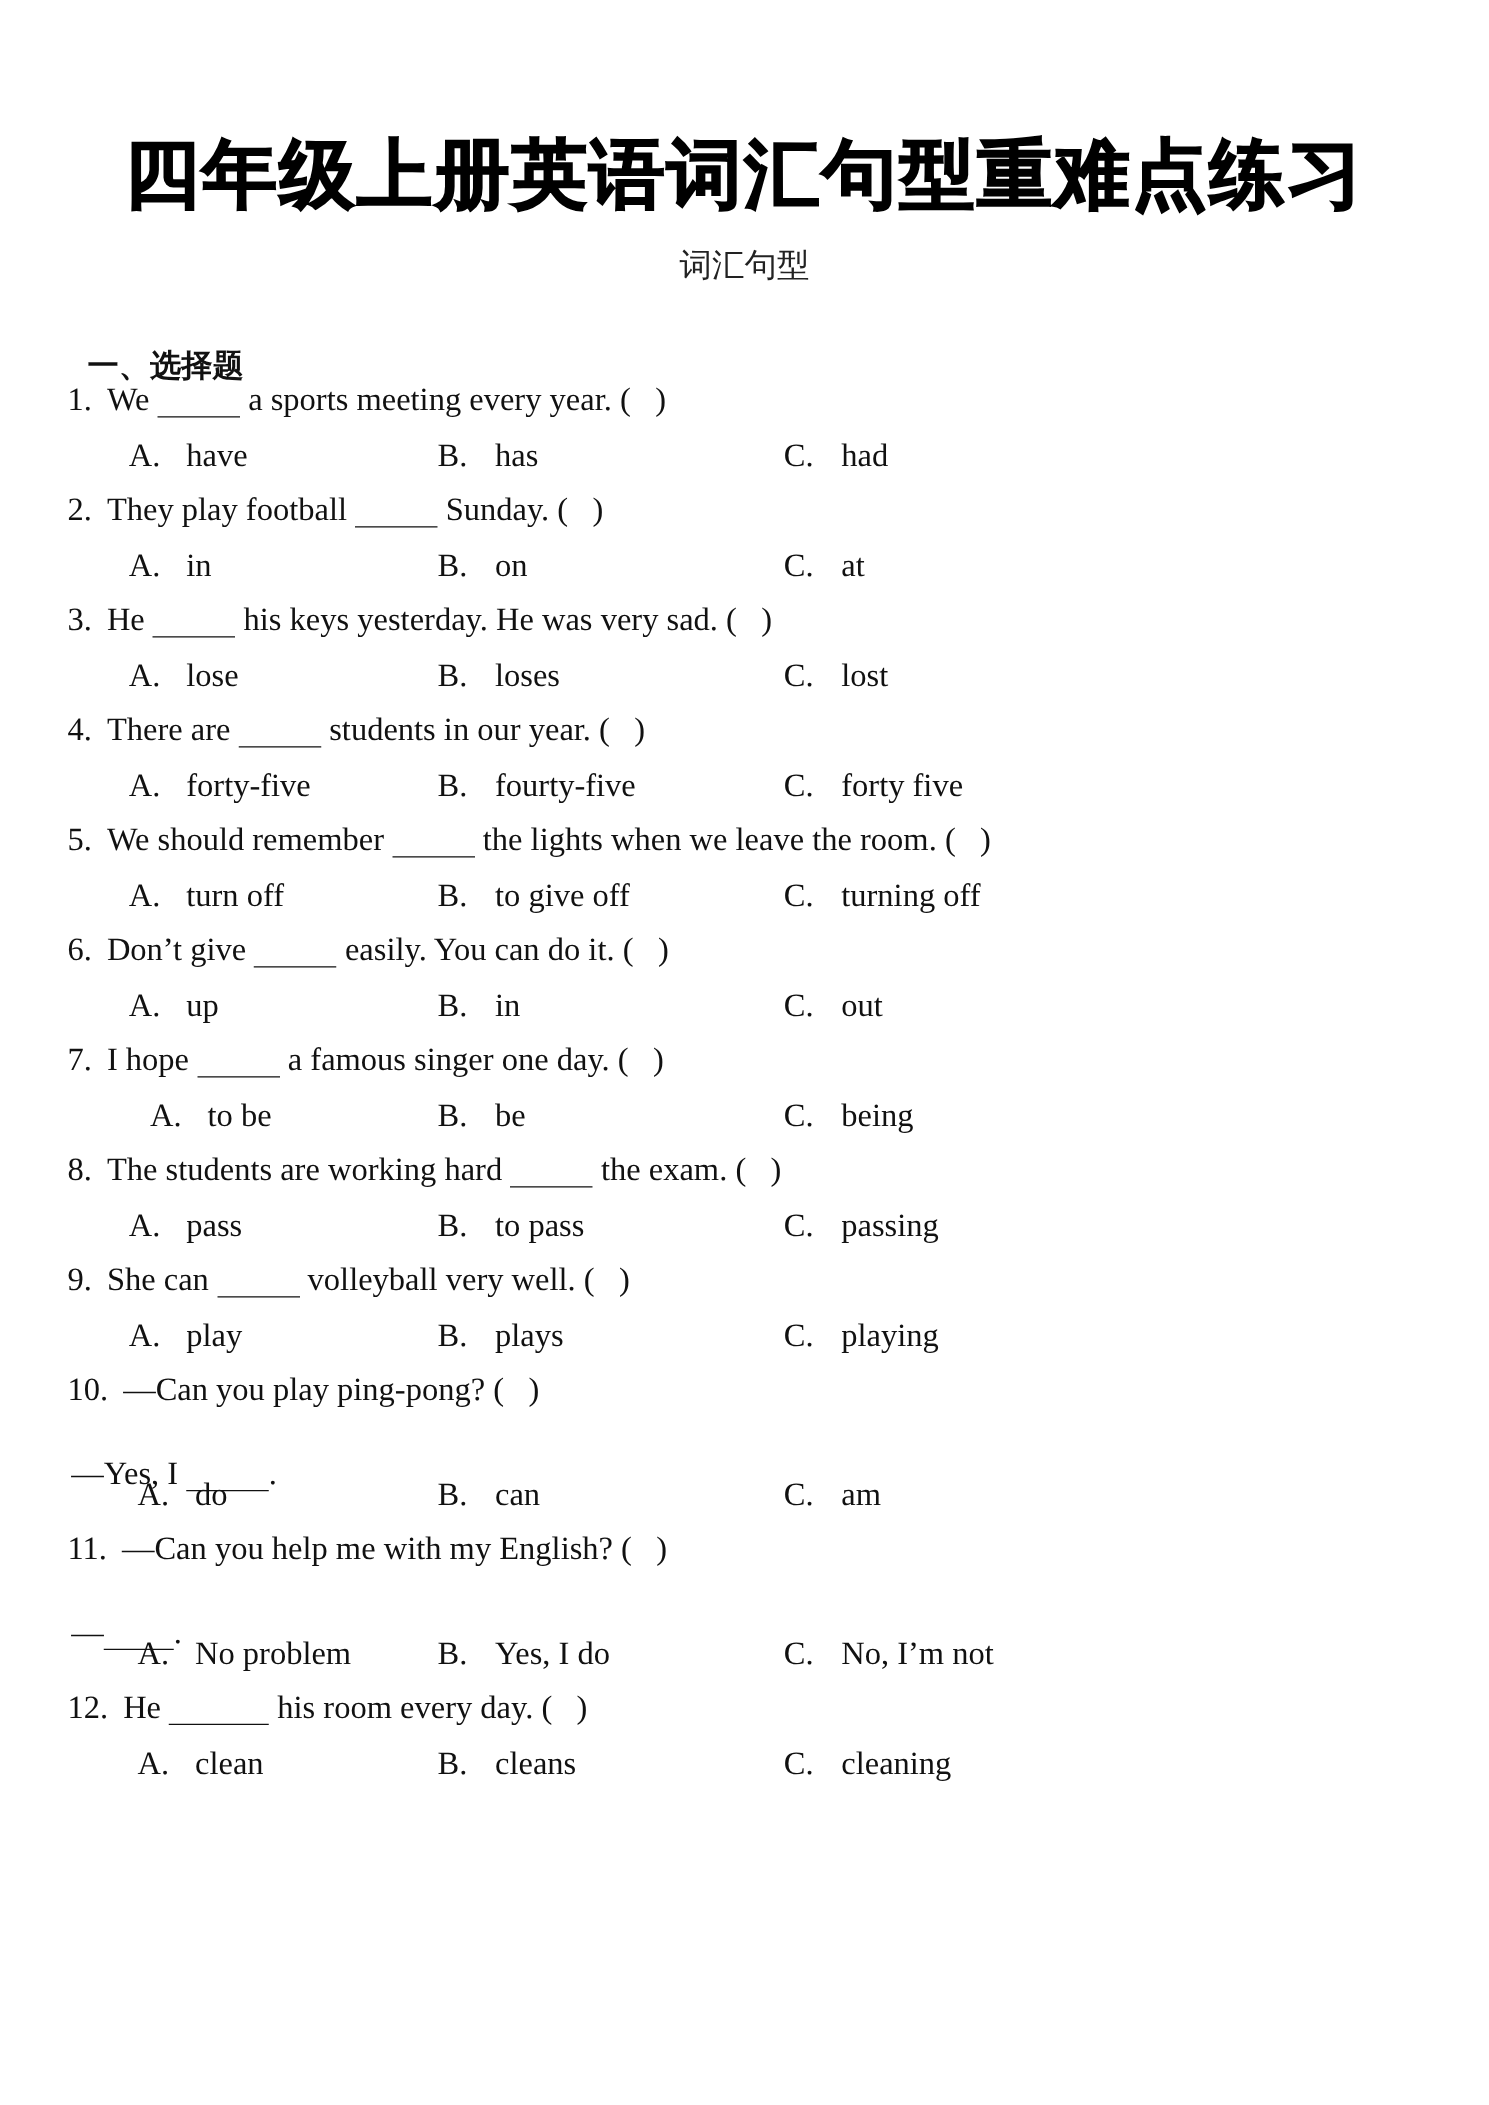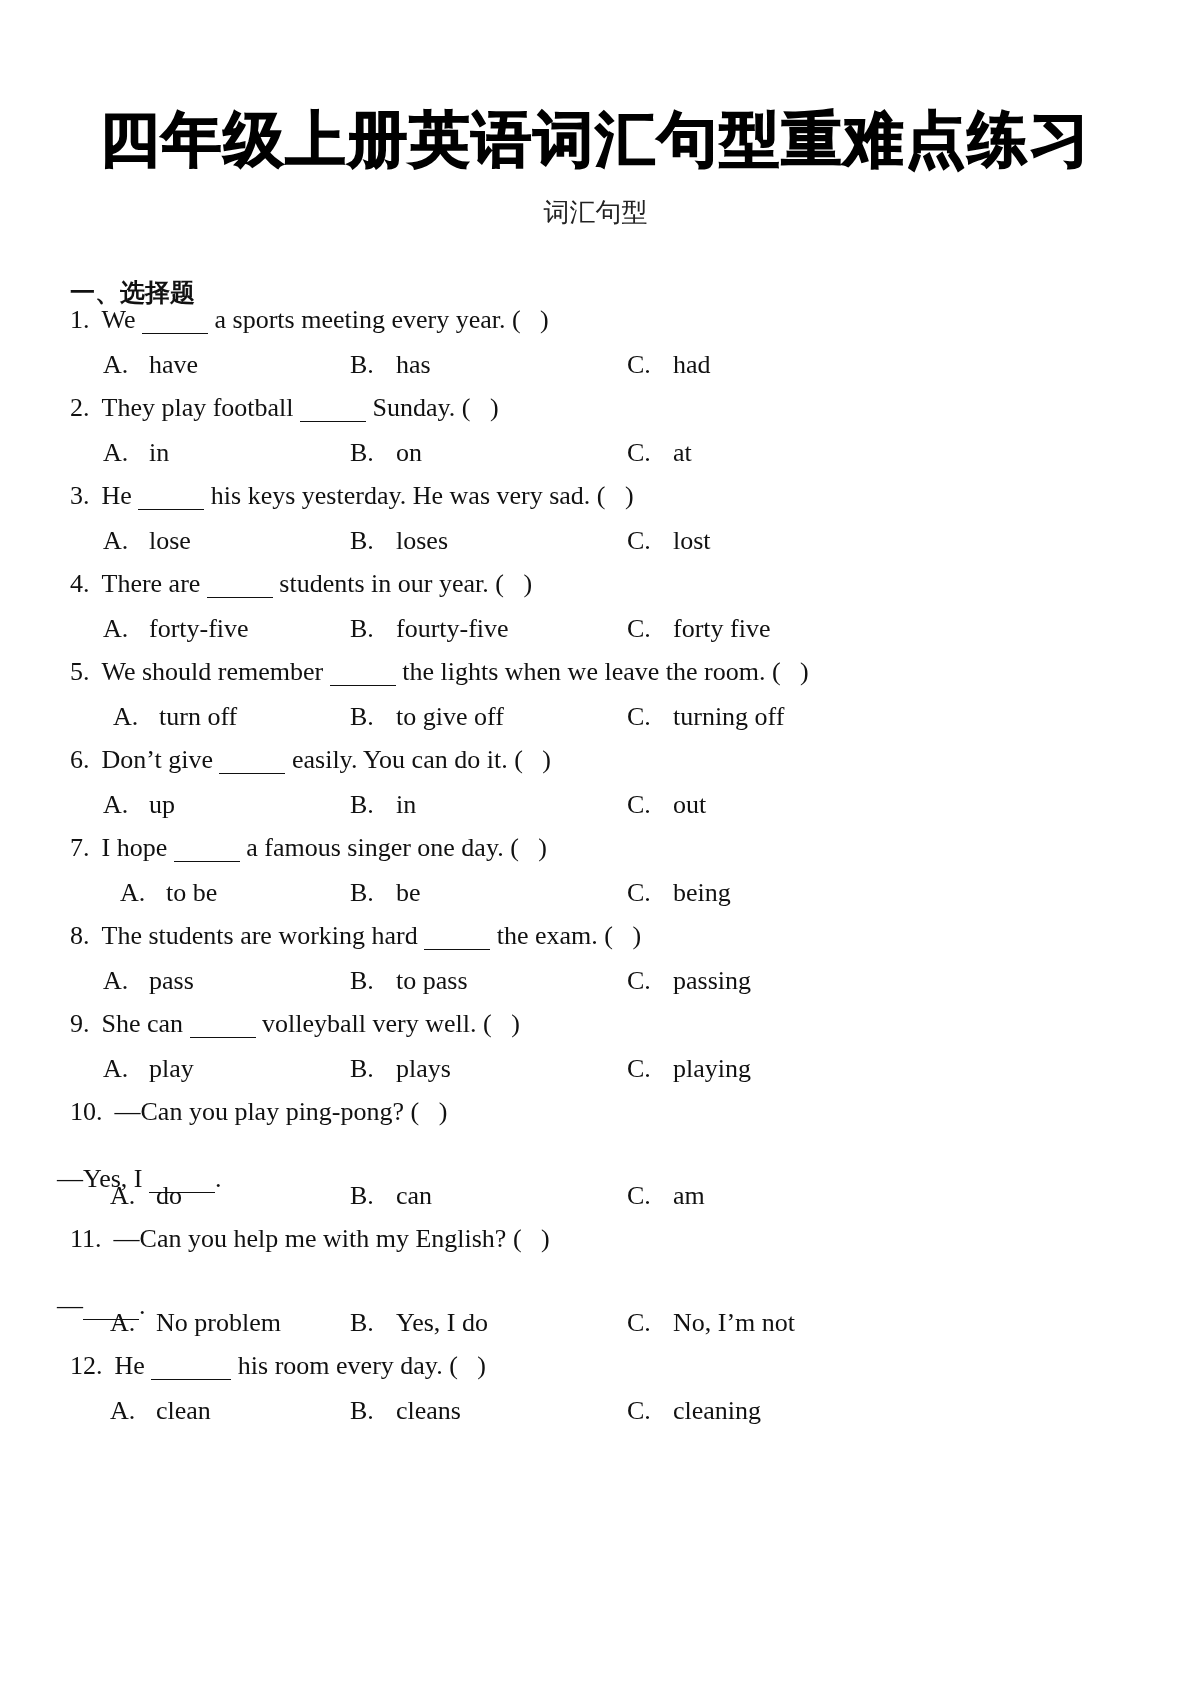--- a/index.html
+++ b/index.html
@@ -14,21 +14,21 @@
       -webkit-text-stroke: 1.5px #000;
     }
     .subtitle {
       position: absolute; left: 0; top: 195px; width: 1191px; text-align: center;
       font-family: "DejaVu Sans", sans-serif; font-size: 26px; color: #222;
     }
     .section {
       position: absolute; left: 70px; top: 276px;
       font-family: "DejaVu Sans", sans-serif; font-size: 25px; font-weight: bold; color: #111;
     }
-    .q { position: absolute; left: 70px; font-size: 26px; white-space: pre; }
+    .q { position: absolute; left: 54px; font-size: 26px; white-space: pre; }
     .q .num { display: inline-block; margin-right: 12px; }
     .blank { display: inline-block; border-bottom: 1.5px solid #111; height: 1em; vertical-align: -6px; }
     .opts { position: absolute; left: 0; width: 1191px; font-size: 26px; }
     .opt { position: absolute; white-space: pre; }
     .opt .lbl { display: inline-block; width: 46px; }
     .reply { position: absolute; left: 57px; font-size: 26px; white-space: pre; margin-top: 24px; }
   </style>
 </head>
 <body>
 
@@ -59,21 +59,21 @@
 
 <div class="q" style="top:569px"><span class="num">4.</span><span>There are</span> <span class="blank" style="width:66px"></span> <span>students in our year. (   )</span></div>
 <div class="opts" style="top:614px">
   <div class="opt" style="left:103px"><span class="lbl">A.</span><span>forty-five</span></div>
   <div class="opt" style="left:350px"><span class="lbl">B.</span><span>fourty-five</span></div>
   <div class="opt" style="left:627px"><span class="lbl">C.</span><span>forty five</span></div>
 </div>
 
 <div class="q" style="top:657px"><span class="num">5.</span><span>We should remember</span> <span class="blank" style="width:66px"></span> <span>the lights when we leave the room. (   )</span></div>
 <div class="opts" style="top:702px">
-  <div class="opt" style="left:113px"><span class="lbl">A.</span><span>turn off</span></div>
+  <div class="opt" style="left:103px"><span class="lbl">A.</span><span>turn off</span></div>
   <div class="opt" style="left:350px"><span class="lbl">B.</span><span>to give off</span></div>
   <div class="opt" style="left:627px"><span class="lbl">C.</span><span>turning off</span></div>
 </div>
 
 <div class="q" style="top:745px"><span class="num">6.</span><span>Don’t give</span> <span class="blank" style="width:66px"></span> <span>easily. You can do it. (   )</span></div>
 <div class="opts" style="top:790px">
   <div class="opt" style="left:103px"><span class="lbl">A.</span><span>up</span></div>
   <div class="opt" style="left:350px"><span class="lbl">B.</span><span>in</span></div>
   <div class="opt" style="left:627px"><span class="lbl">C.</span><span>out</span></div>
 </div>

